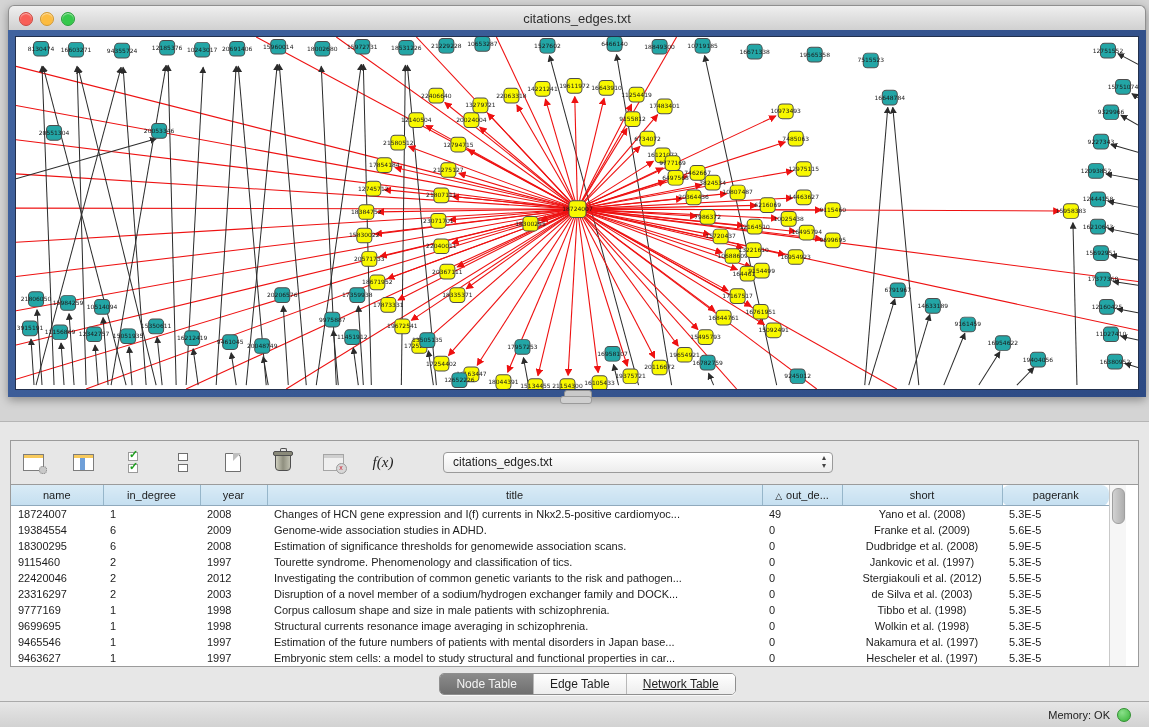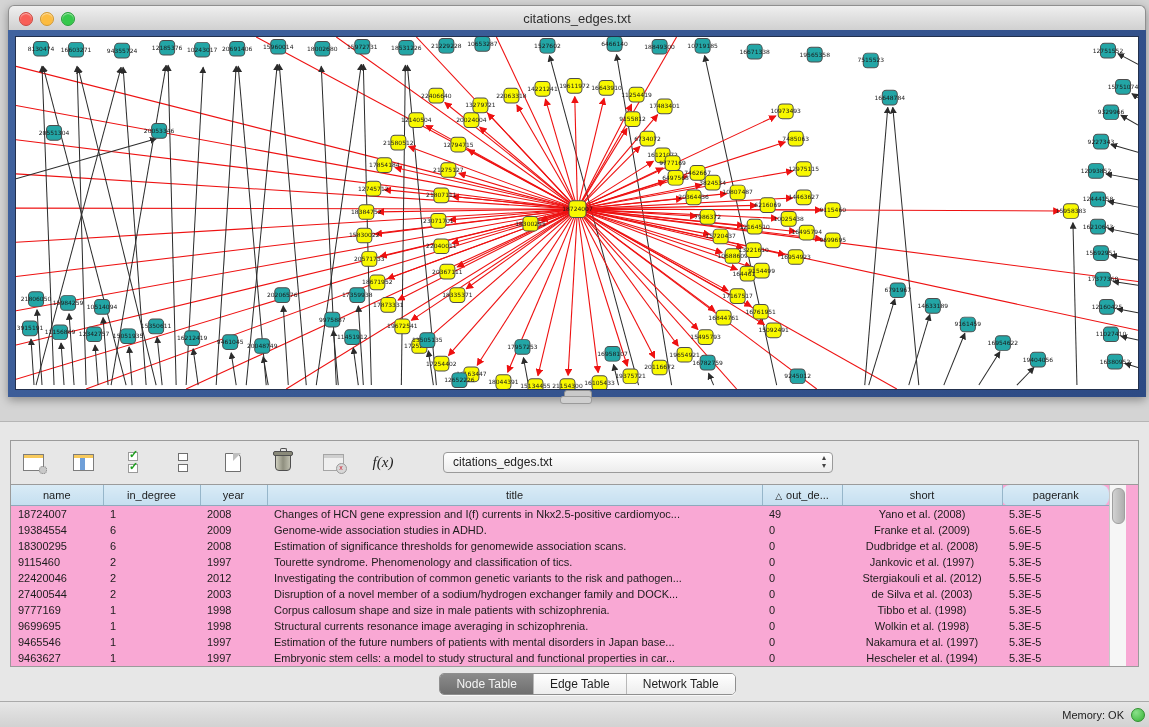--- a/index.html
+++ b/index.html
@@ -48,39 +48,39 @@
   .rows-ic span{width:8px;height:6px;border:1px solid #6f6f6f;background:#fff;display:block;}
   .page-ic{width:14px;height:17px;background:#fff;border:1px solid #6f6f6f;border-radius:0 5px 0 0;position:relative;}
   .page-ic::before{content:"";position:absolute;right:-1px;top:-1px;border:4px solid;border-color:#bfbfbf transparent transparent #bfbfbf;}
   .trash-ic{width:14px;height:15px;border:1px solid #4f4f4f;border-radius:2px 2px 4px 4px;background:linear-gradient(90deg,#cfcfbf,#8f8f7f 50%,#bfbfaf);background-image:repeating-linear-gradient(90deg,#c9c9b9 0 2px,#84847า4 2px 3px);position:relative;background-color:#b0b0a0;}
   .trash-ic::before{content:"";position:absolute;left:-3px;top:-4px;width:18px;height:3px;background:#8a8a7a;border:1px solid #4f4f4f;border-radius:2px;}
   .trash-ic::after{content:"";position:absolute;left:4px;top:-7px;width:5px;height:2px;border:1px solid #4f4f4f;border-bottom:none;border-radius:2px 2px 0 0;}
   .fx-ic{font-family:"Liberation Serif",serif;font-style:italic;font-size:15px;color:#222;}
   .tbl-select{margin-left:24px;width:390px;height:21px;border:1px solid #9a9a9a;border-radius:4px;background:linear-gradient(#ffffff,#ececec);display:flex;align-items:center;font-size:12px;color:#222;padding-left:9px;box-sizing:border-box;position:relative;}
   .stepper{position:absolute;right:6px;top:1px;display:flex;flex-direction:column;line-height:8px;font-size:8px;color:#444;}
 
-  .table-wrap{position:absolute;left:0;right:0;top:43px;bottom:0;border-top:1px solid #9b9b9b;background:#f9a8d4;display:flex;}
+  .table-wrap{position:absolute;left:0;right:0;top:43px;bottom:0;border-top:1px solid #9b9b9b;background:#ffffff;display:flex;}
   table.grid{border-collapse:collapse;table-layout:fixed;width:1098px;font-size:11px;}
   table.grid th{height:20px;background:linear-gradient(#d9ebf6,#c5dff0);border-right:1px solid #96b6ca;border-bottom:1px solid #8fa9bc;font-weight:normal;color:#1c1c1c;font-size:11px;padding:0 3px;overflow:hidden;white-space:nowrap;}
   table.grid th:last-child{border-right:none;border-radius:8px;}
   table.grid td{height:16px;padding:0 0 0 7px;color:#1c1c1c;white-space:nowrap;overflow:hidden;text-overflow:ellipsis;}
   table.grid td.c{text-align:center;padding:0 2px;}
   .sort-glyph{font-size:9px;margin-right:4px;color:#222;}
   .vscroll{width:16px;border-left:1px solid #c9c9c9;background:#f6f6f6;position:relative;flex:0 0 16px;}
   .vthumb{position:absolute;left:2px;top:3px;width:11px;height:34px;border-radius:6px;background:linear-gradient(90deg,#d2d2d2,#aeaeae);border:1px solid #9f9f9f;}
 
   
   .tabbar{position:absolute;left:0;top:670px;width:1149px;height:28px;display:flex;justify-content:center;align-items:center;}
   .seg{display:flex;border:1px solid #8f8f8f;border-radius:5px;overflow:hidden;height:20px;background:#fff;box-shadow:0 1px 0 rgba(255,255,255,.7);margin-left:26px;}
   .seg .tab{display:flex;align-items:center;justify-content:center;padding:0 16px;font-size:12px;color:#1e1e1e;background:linear-gradient(#ffffff,#ededed);border-right:1px solid #b8b8b8;}
-  .seg .tab:last-child{border-right:none;}
+  .seg .tab:last-child{border-right:none;text-decoration:underline;}
   .seg .tab.sel{background:linear-gradient(#8b8b8b,#6f6f6f);color:#f4f4f4;}
 
   
-  .statusbar{position:absolute;left:0;top:701px;width:1149px;height:26px;background:linear-gradient(#e6e6e6,#d2d2d2);border-top:1px solid #aaa;display:flex;align-items:center;justify-content:flex-end;box-sizing:border-box;padding-right:4px;gap:7px;}
+  .statusbar{position:absolute;left:0;top:701px;width:1149px;height:26px;background:linear-gradient(#e6e6e6,#d2d2d2);border-top:1px solid #aaa;display:flex;align-items:center;justify-content:flex-end;box-sizing:border-box;padding-right:18px;gap:7px;}
   .mem-label{font-size:11px;color:#222;}
   .mem-dot{width:12px;height:12px;border-radius:50%;background:radial-gradient(circle at 35% 30%,#8ae08a,#37b437);border:1px solid #2f8f2f;}
 </style>
 </head>
 <body>
 
 <div class="app">
 
   <div class="graph-window">
     <div class="titlebar">
@@ -639,21 +639,21 @@
             <tr>
               <td>22420046</td>
               <td>2</td>
               <td>2012</td>
               <td>Investigating the contribution of common genetic variants to the risk and pathogen...</td>
               <td>0</td>
               <td class="c">Stergiakouli et al. (2012)</td>
               <td>5.5E-5</td>
             </tr>
             <tr>
-              <td>27400544</td>
+              <td>23316297</td>
               <td>2</td>
               <td>2003</td>
               <td>Disruption of a novel member of a sodium/hydrogen exchanger family and DOCK...</td>
               <td>0</td>
               <td class="c">de Silva et al. (2003)</td>
               <td>5.3E-5</td>
             </tr>
             <tr>
               <td>9777169</td>
               <td>1</td>
@@ -680,21 +680,21 @@
               <td>0</td>
               <td class="c">Nakamura et al. (1997)</td>
               <td>5.3E-5</td>
             </tr>
             <tr>
               <td>9463627</td>
               <td>1</td>
               <td>1997</td>
               <td>Embryonic stem cells: a model to study structural and functional properties in car...</td>
               <td>0</td>
-              <td class="c">Hescheler et al. (1994)</td>
+              <td class="c">Hescheler et al. (1997)</td>
               <td>5.3E-5</td>
             </tr>
           </tbody>
       </table>
       <div class="vscroll">
           <div class="vthumb"></div>
         </div>
     </div>
   </div>
 

